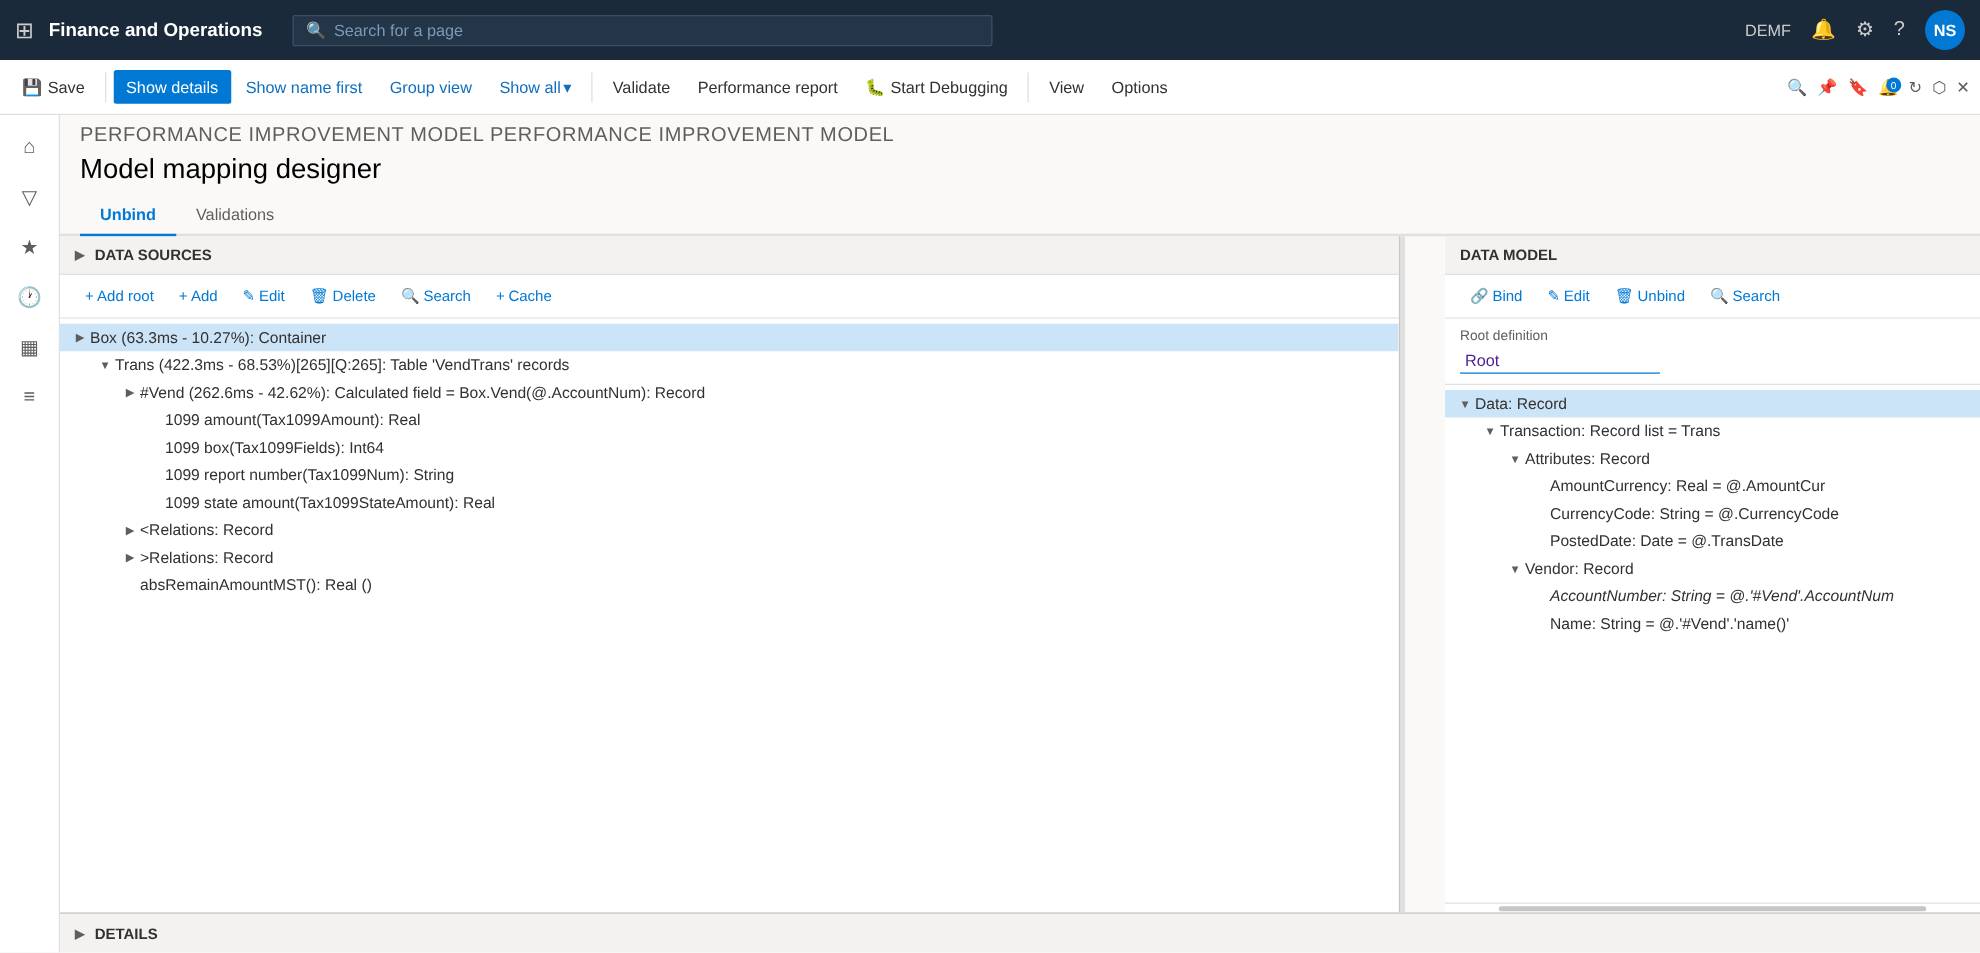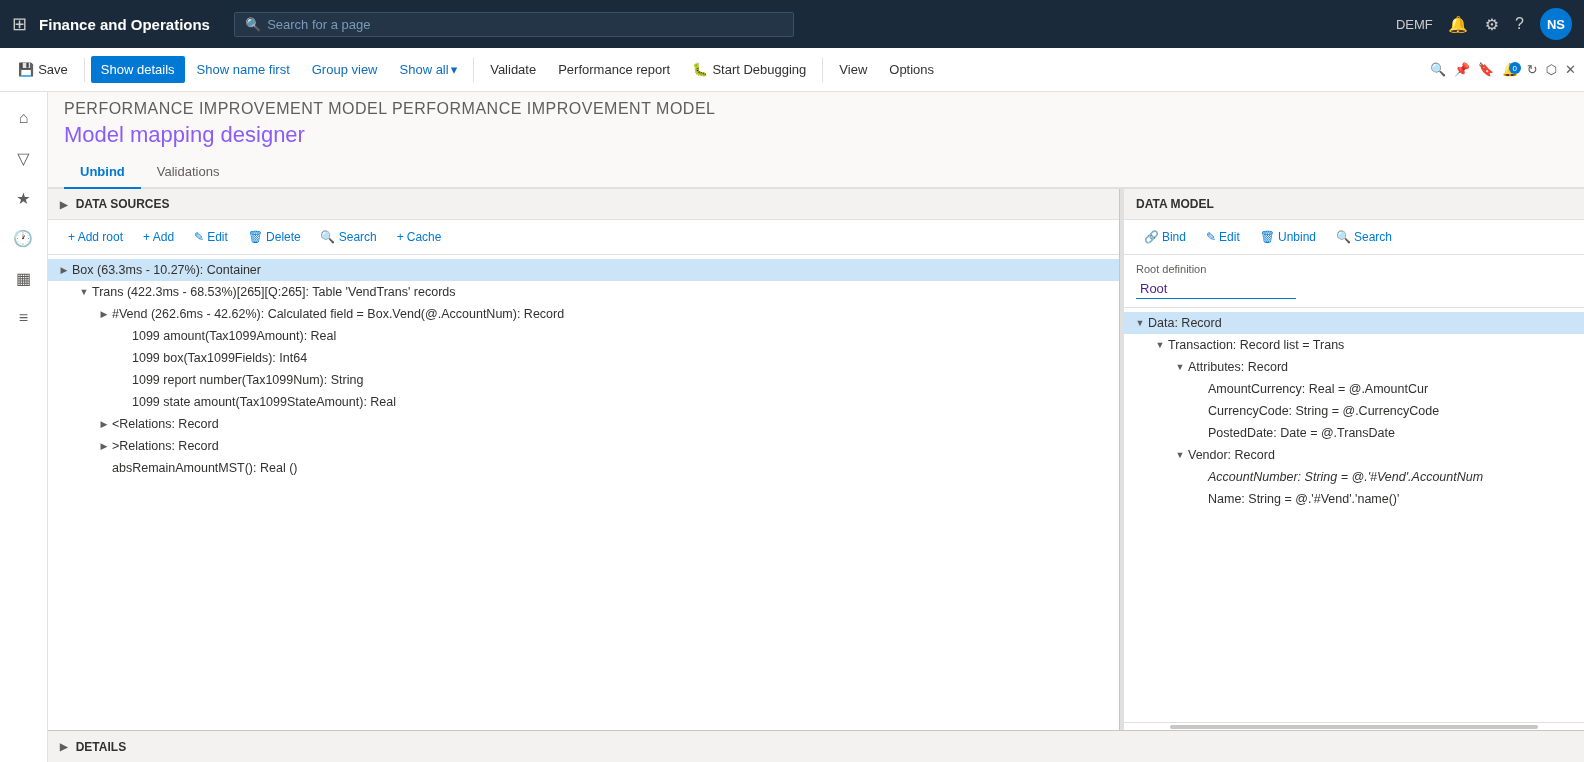--- a/index.html
+++ b/index.html
@@ -95,21 +95,21 @@
     .main-content {
       flex: 1; display: flex; flex-direction: column;
       background: #faf9f8; overflow: hidden;
     }
     .breadcrumb {
       padding: 8px 16px 0 16px;
       font-size: 16px; color: #605e5c; text-transform: uppercase; letter-spacing: 0.5px;
     }
     .page-title {
       padding: 4px 16px 8px 16px;
-      font-size: 22px; font-weight: 300; color: #8b5cf6;
+      font-size: 22px; font-weight: 300; color: #000000;
     }
 
     
     .tabs {
       display: flex; border-bottom: 2px solid #e0e0e0;
       padding: 0 16px;
     }
     .tab {
       padding: 8px 16px; font-size: 13px; color: #605e5c;
       cursor: pointer; border-bottom: 2px solid transparent; margin-bottom: -2px;
@@ -160,21 +160,21 @@
     .tree-item.selected { background: #cce4f7; }
     .tree-item .expander {
       width: 16px; height: 16px;
       display: flex; align-items: center; justify-content: center;
       font-size: 9px; color: #605e5c; flex-shrink: 0;
     }
     .tree-item .indent { display: inline-block; flex-shrink: 0; }
 
     
     .panel-right {
-      width: 460px; display: flex; flex-direction: column; overflow: hidden;
+      width: 460px; display: flex; flex-direction: column; overflow: hidden; padding-left: 32px;
     }
     .panel-right .panel-header { }
     .panel-right .panel-toolbar { }
 
     .root-def {
       padding: 8px 12px; border-bottom: 1px solid #e0e0e0;
       background: #fff;
     }
     .root-def label { font-size: 11px; color: #605e5c; display: block; margin-bottom: 4px; }
     .root-def .root-input {

